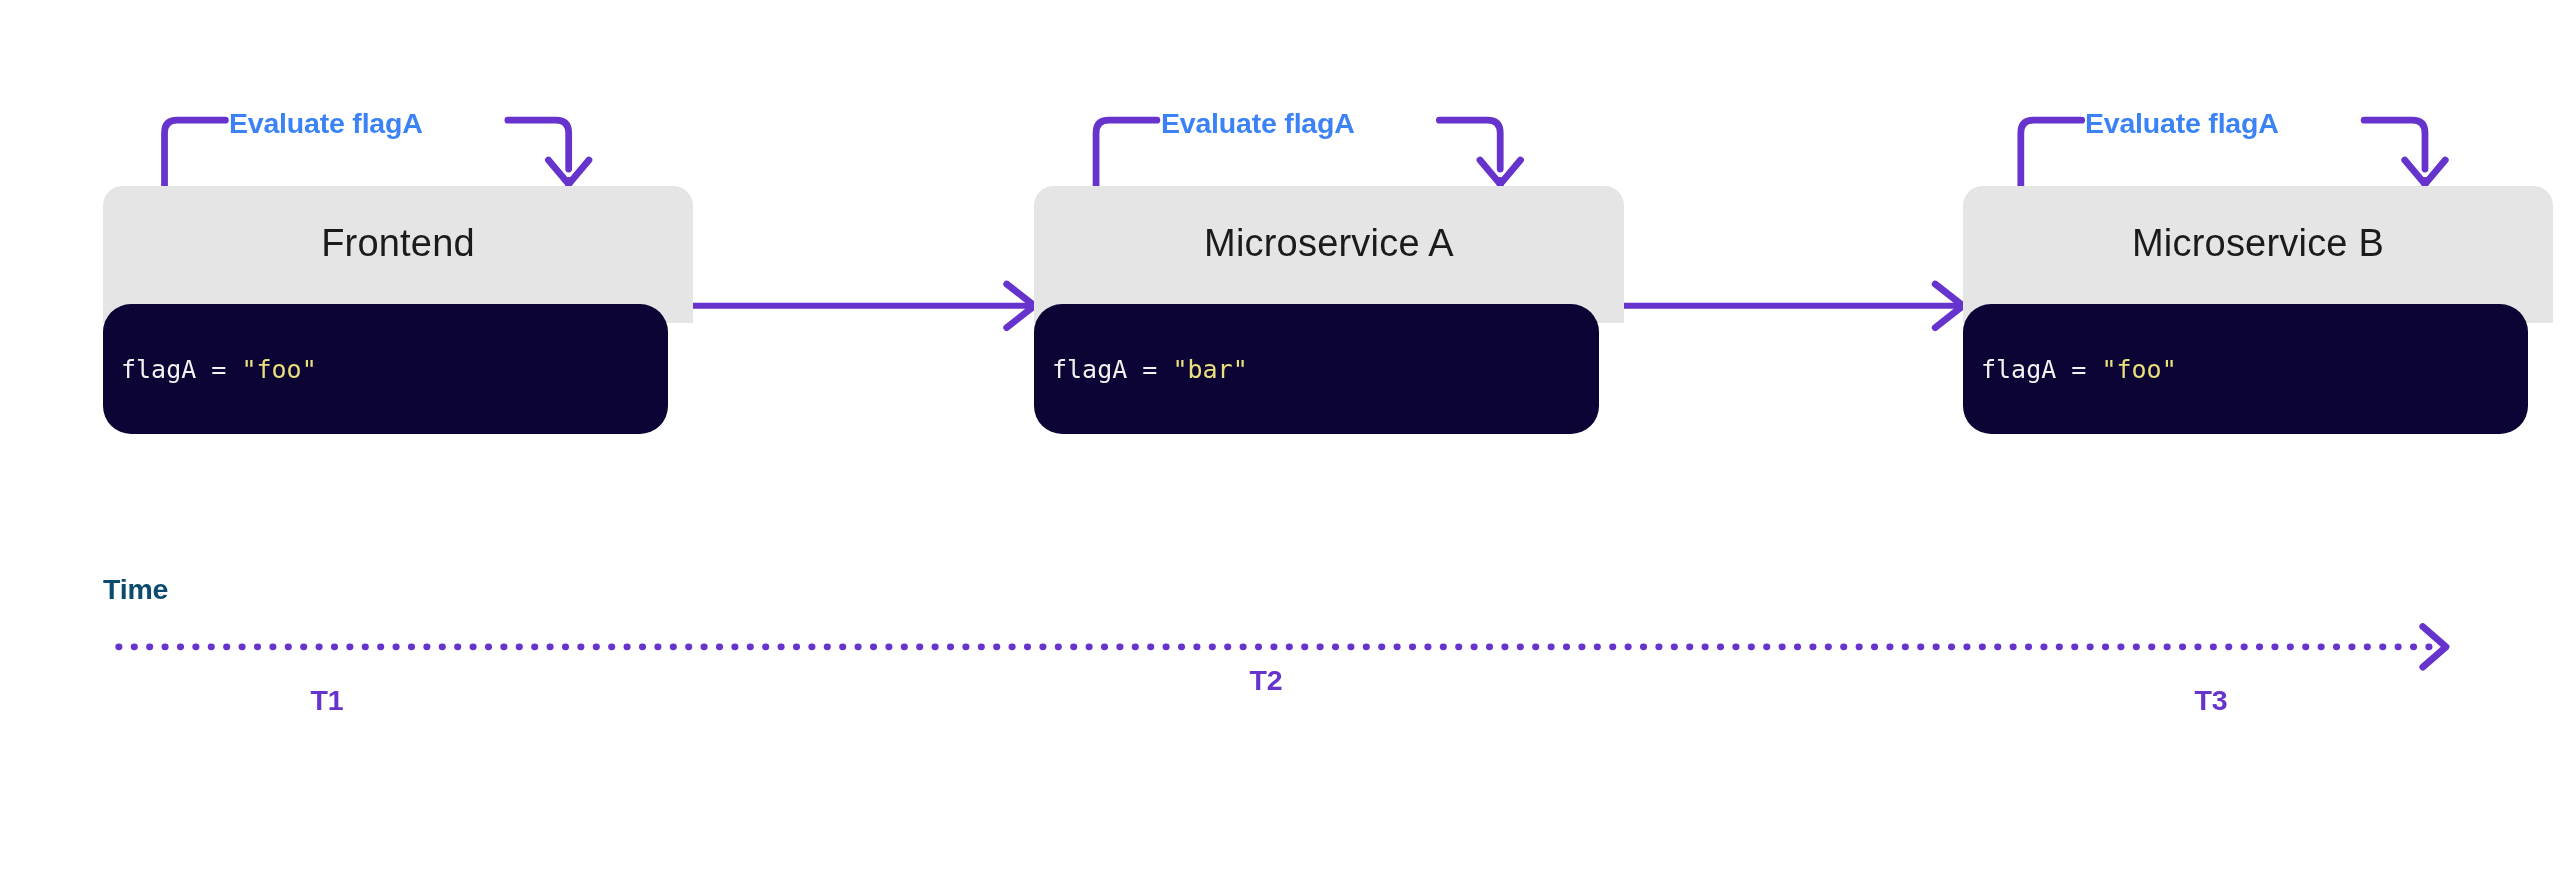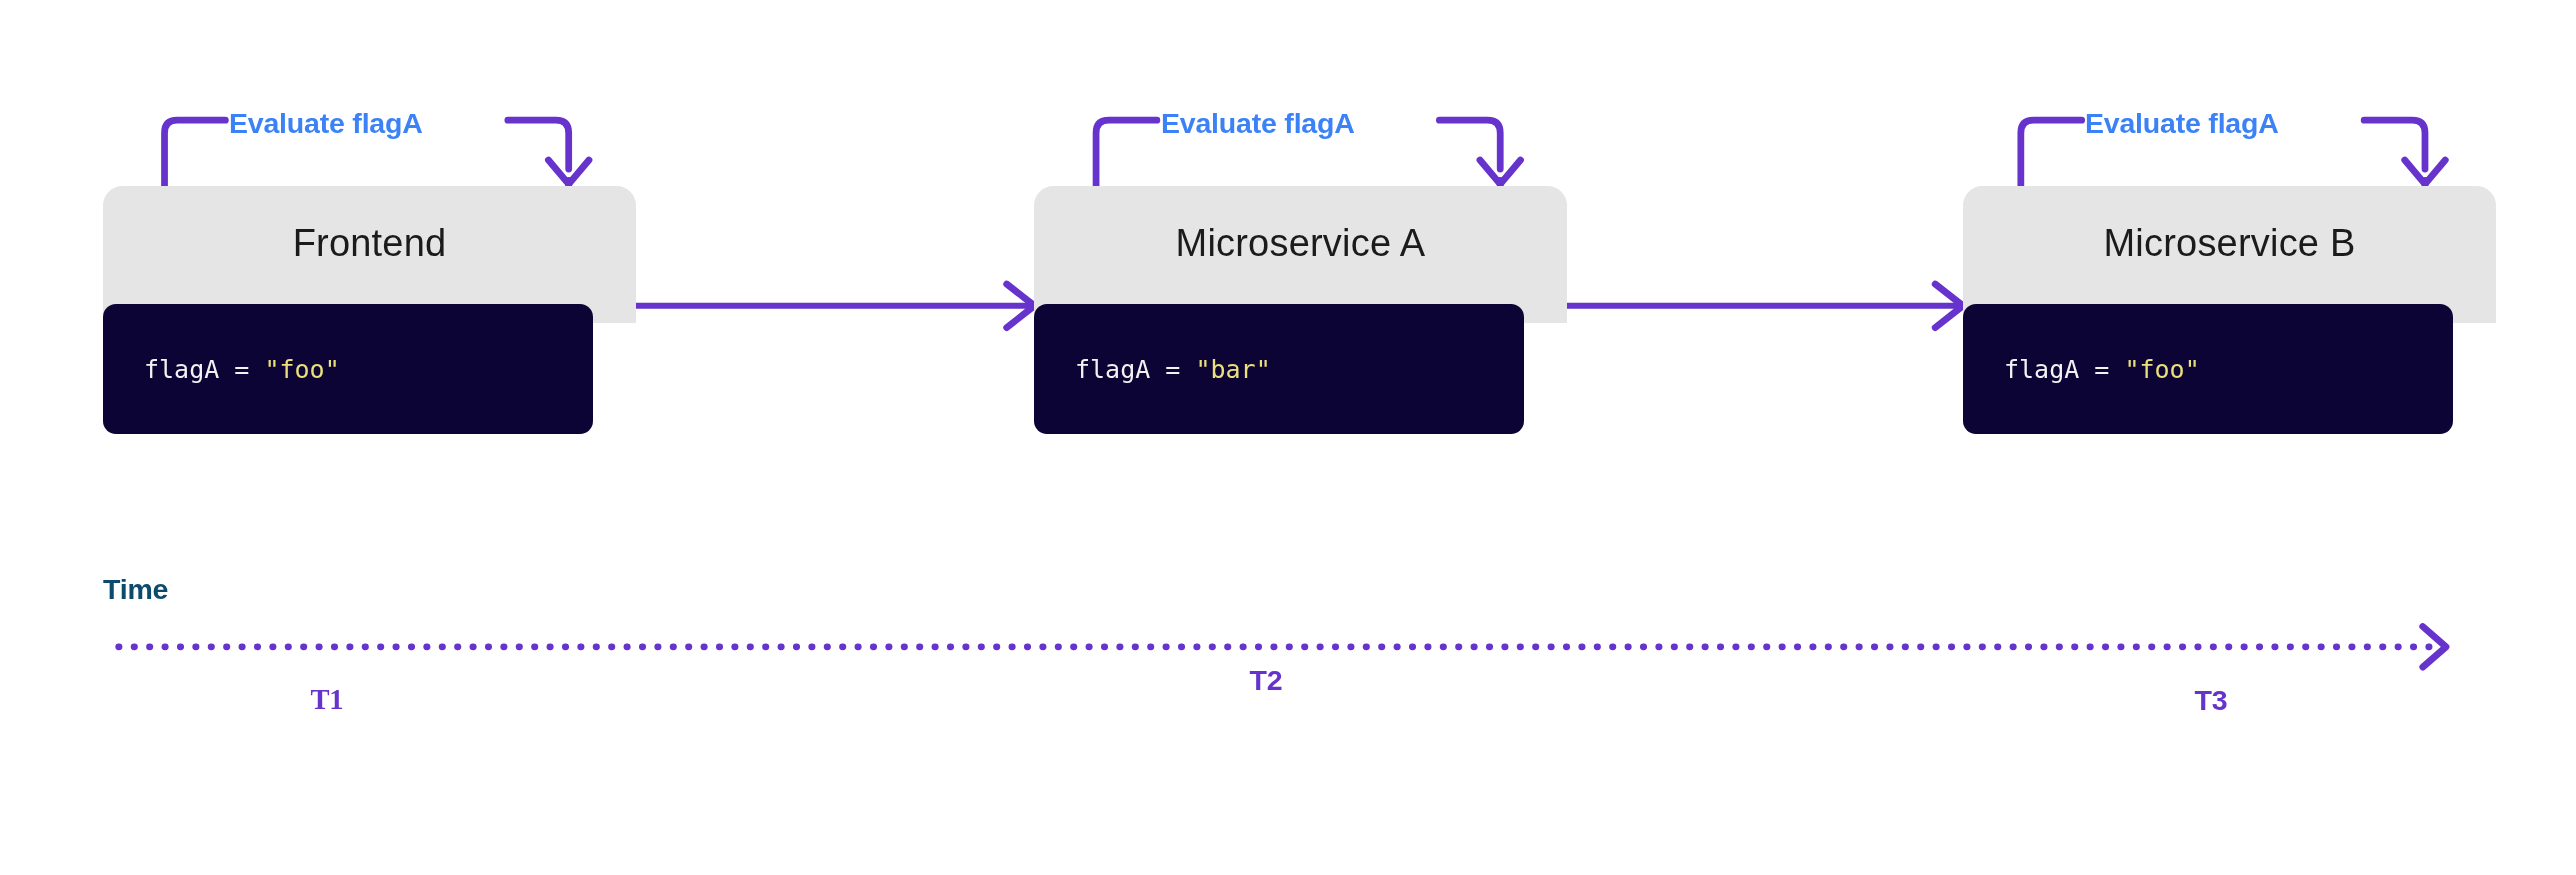--- a/index.html
+++ b/index.html
@@ -26,21 +26,21 @@
   
   .node {
     position: absolute;
     width: 533px;
   }
 
   .node-head {
     position: absolute;
     left: 0;
     top: 0;
-    width: 533px;
+    width: 590px;
     height: 137px;
     background: #e5e5e5;
     border-radius: 19.5px 19.5px 0 0;
     display: flex;
     align-items: center;
     justify-content: center;
     box-sizing: border-box;
   }
 
   .node-title {
@@ -50,28 +50,28 @@
     letter-spacing: 0.2px;
     line-height: 1;
     white-space: nowrap;
     transform: translateY(-12px);
   }
 
   .node-code {
     position: absolute;
     left: 0;
     top: 118px;
-    width: 490px;
+    width: 565px;
     height: 130px;
     background: #0c0434;
-    border-radius: 13px;
+    border-radius: 28px;
     display: flex;
     align-items: center;
     box-sizing: border-box;
-    padding-left: 41px;
+    padding-left: 18px;
   }
 
   .code-text {
     font-family: "DejaVu Sans Mono", "Liberation Mono", monospace;
     font-size: 25px;
     line-height: 1;
     color: #f2f2f2;
     white-space: pre;
     letter-spacing: 0px;
   }
@@ -203,20 +203,20 @@
   </div>
 
   <div class="eval-label" style="left:229px; top:109px;">Evaluate flagA</div>
 
   <div class="eval-label" style="left:1161px; top:109px;">Evaluate flagA</div>
 
   <div class="eval-label" style="left:2085px; top:109px;">Evaluate flagA</div>
 
   <div class="time-label" style="left:103px; top:575px;">Time</div>
 
-  <div class="tick-label" style="left:267px; top:686px; width:120px;font-family:Liberation Serif, serif;">T1</div>
+  <div class="tick-label" style="left:267px; top:686px; width:120px;">T1</div>
 
   <div class="tick-label" style="left:1206px; top:666px; width:120px;">T2</div>
 
   <div class="tick-label" style="left:2151px; top:686px; width:120px;">T3</div>
 
 </div>
 
 
 </body></html>

